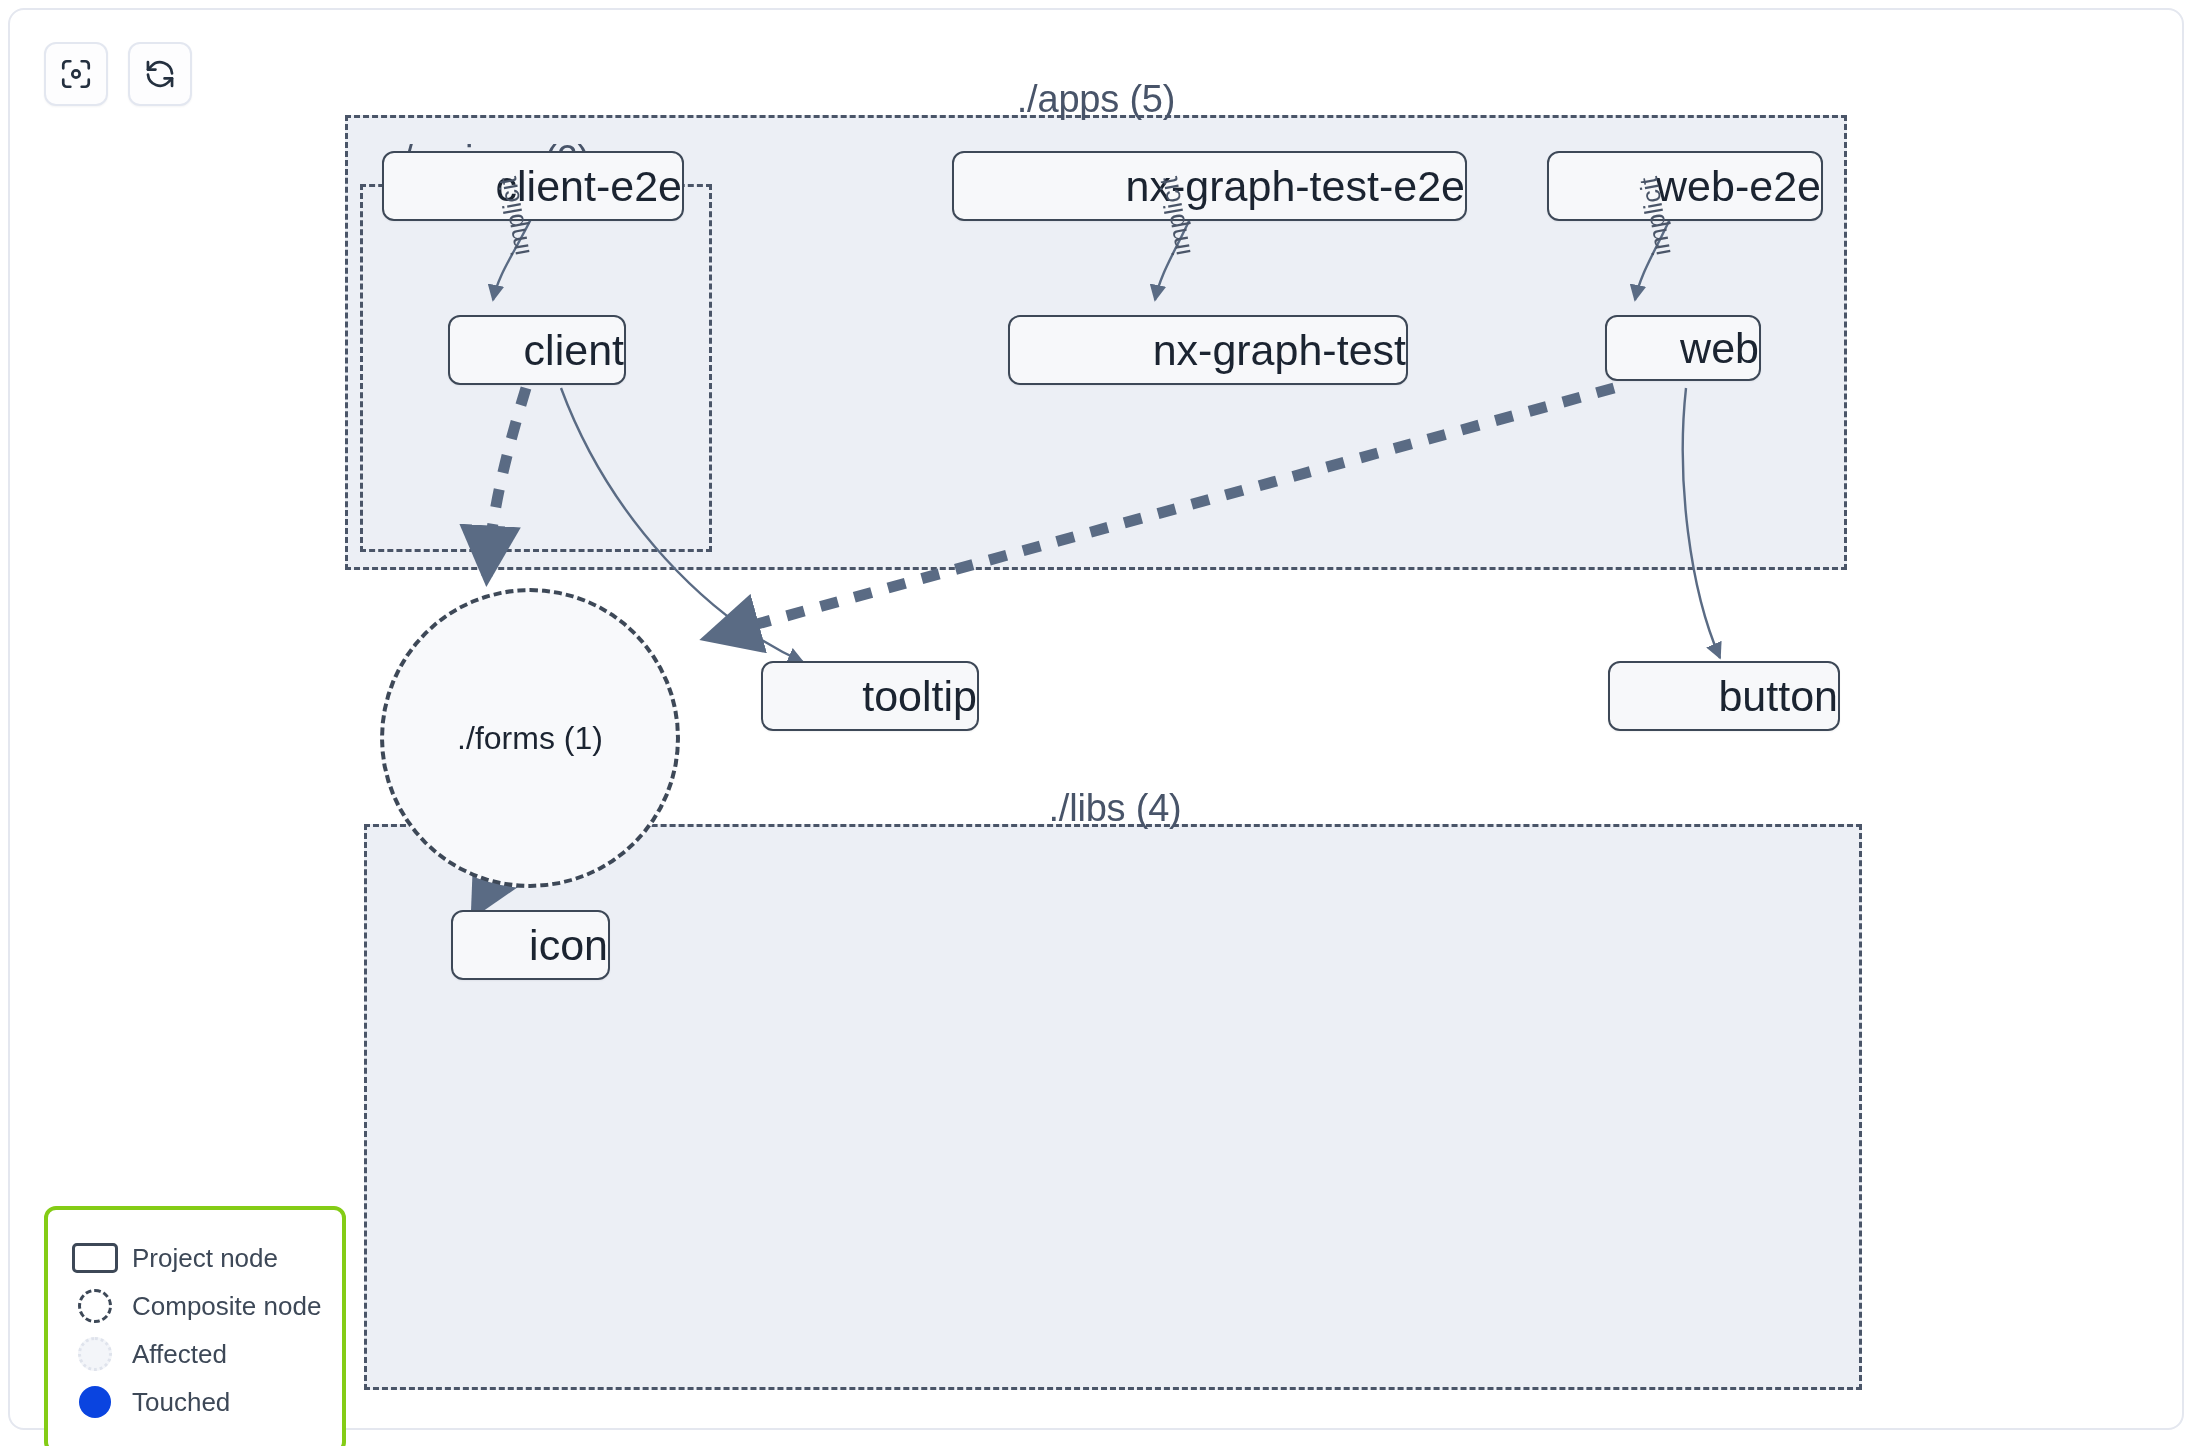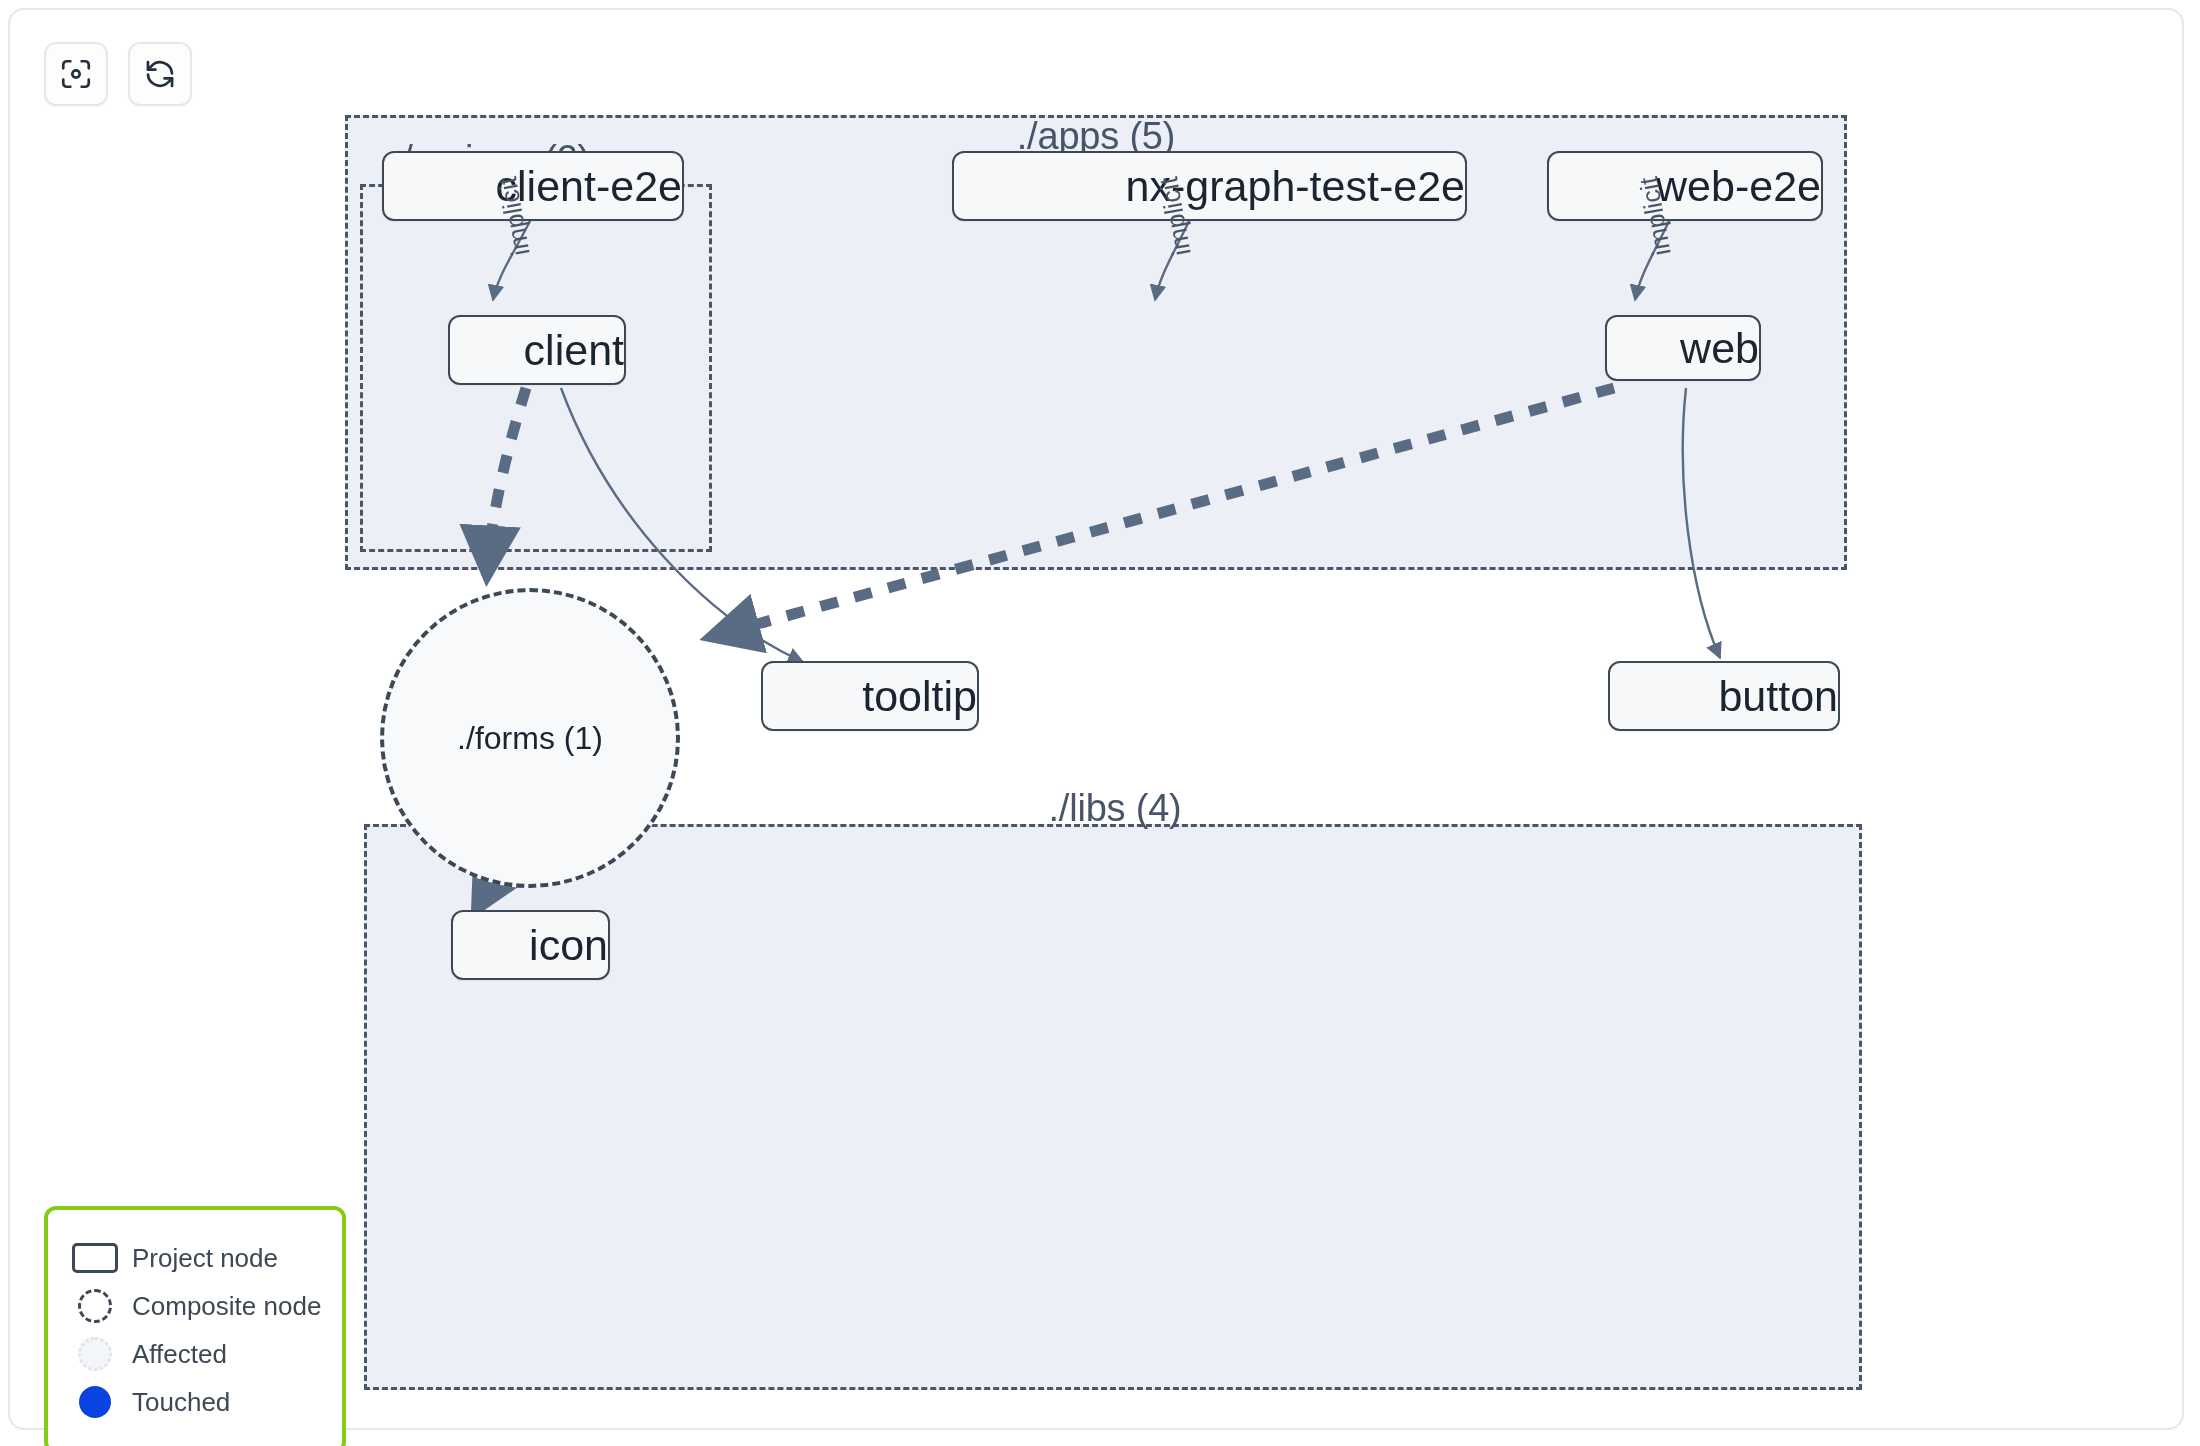--- a/index.html
+++ b/index.html
@@ -216,21 +216,21 @@
             <path d="M20.5 11.5a8.5 8.5 0 0 0-14.6-5.1L3.5 8.8"></path>
             <polyline points="3.5,3.6 3.5,8.9 8.8,8.9"></polyline>
             <path d="M3.5 12.5a8.5 8.5 0 0 0 14.6 5.1l2.4-2.4"></path>
             <polyline points="20.5,20.4 20.5,15.1 15.2,15.1"></polyline>
           </svg>
         </span>
       </div>
     </div>
 
     <div class="group" style="left:335px; top:105px; width:1502px; height:455px;"></div>
-    <div class="group-label" style="left:1086px; top:110px;margin-top:37px;">./apps (5)</div>
+    <div class="group-label" style="left:1086px; top:110px;">./apps (5)</div>
 
     <div class="group inner" style="left:350px; top:174px; width:352px; height:368px;"></div>
     <div class="group-label left-aligned" style="left:372px; top:130px;">./recipes (2)</div>
 
     <div class="group" style="left:354px; top:814px; width:1498px; height:566px;"></div>
     <div class="group-label" style="left:1105px; top:819px;">./libs (4)</div>
 
     <div class="canvas">
       <svg width="2176" height="1422" viewBox="0 0 2176 1422">
         <defs>
@@ -271,20 +271,23 @@
     </div>
 
     <div class="node" style="left:438px; top:305px; width:178px; height:70px;">
       <span>client</span>
     </div>
 
     <div class="node" style="left:942px; top:141px; width:515px; height:70px;">
       <span>nx-graph-test-e2e</span>
     </div>
 
+    <div class="node" style="left:998px; top:305px; width:400px; height:70px;">
+      <span>nx-graph-test</span>
+    </div>
 
     <div class="node" style="left:1537px; top:141px; width:276px; height:70px;">
       <span>web-e2e</span>
     </div>
 
     <div class="node" style="left:1595px; top:305px; width:156px; height:66px;">
       <span>web</span>
     </div>
 
     <div class="node" style="left:751px; top:651px; width:218px; height:70px;">

